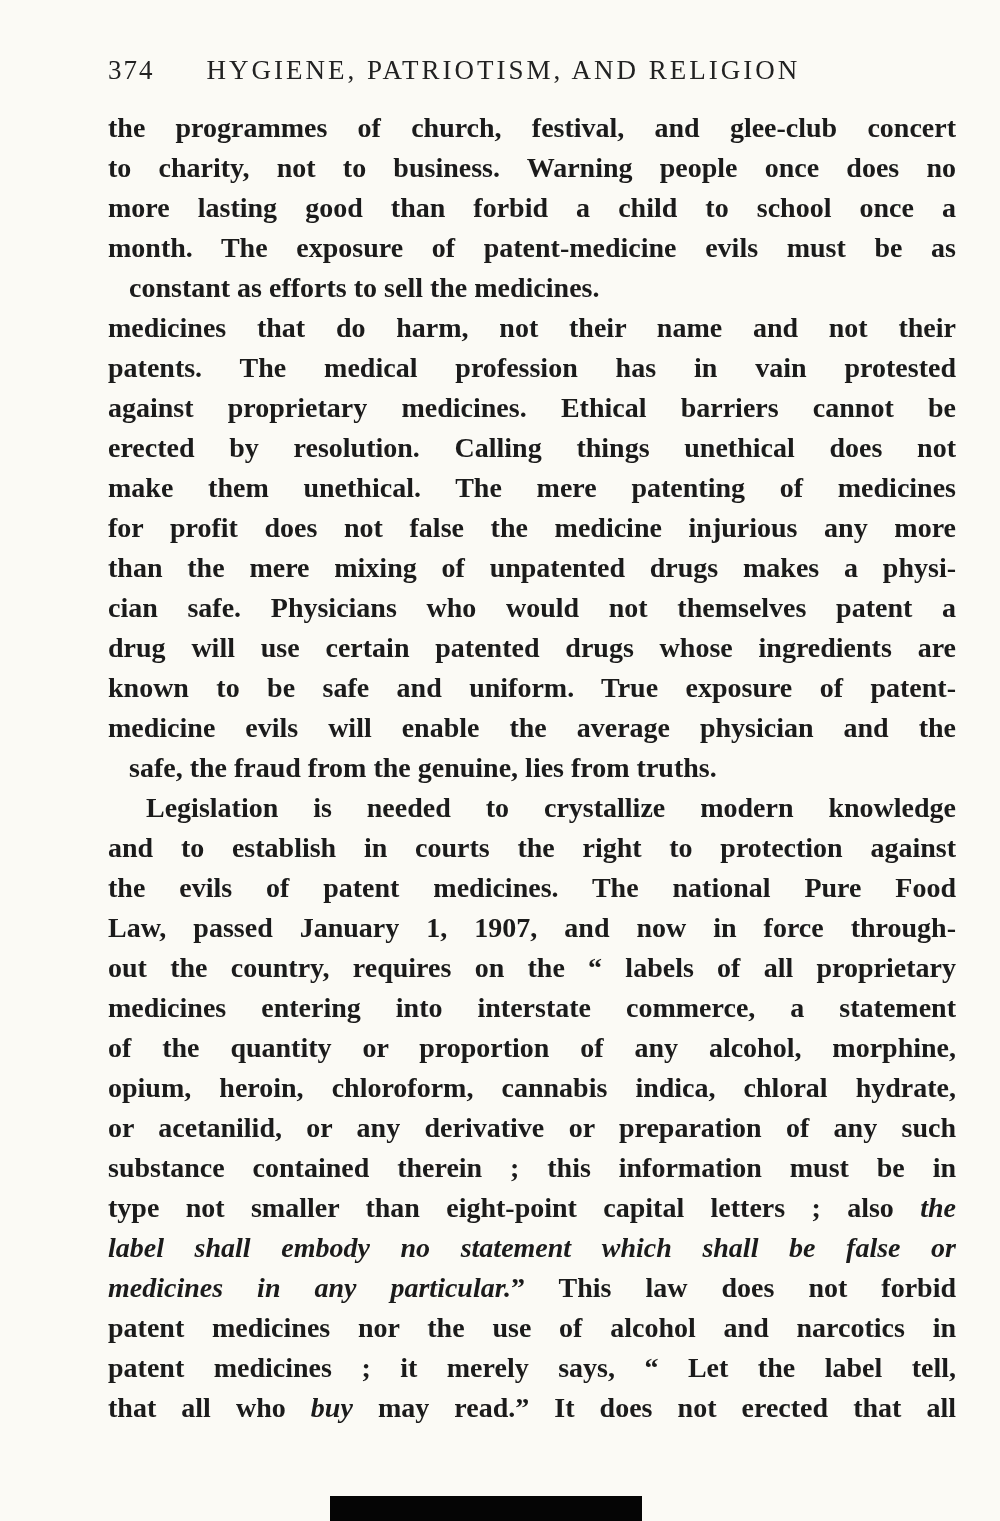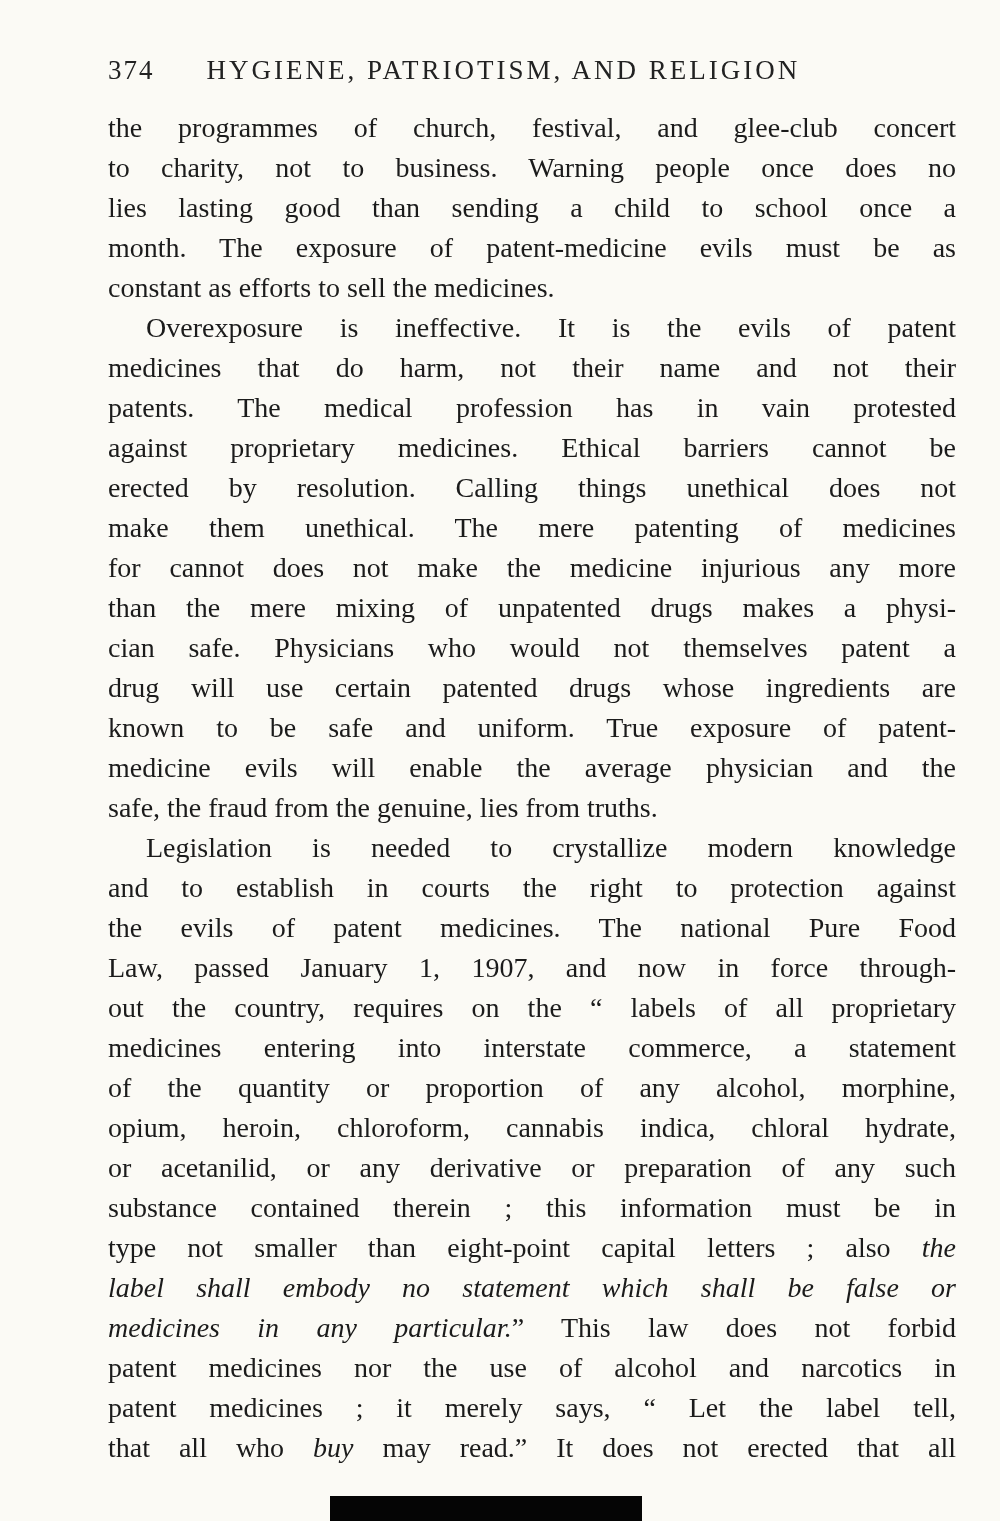--- a/index.html
+++ b/index.html
@@ -43,24 +43,26 @@
   }
   .body-text {
     font-size: 28px;
     line-height: 40px;
   }
   .line {
     text-align: justify;
     text-align-last: justify;
     height: 40px;
     overflow: hidden;
+    font-weight: bold;
   }
   .line.last {
     text-align: center;
     text-align-last: left;
+    margin-left: 21px;
   }
   .line.indent {
     text-indent: 38px;
   }
   .line i {
     font-style: italic;
   }
   .scan-artifact {
     position: absolute;
     left: 330px;
@@ -75,30 +77,29 @@
 
 <div class="page">
   <div class="content">
     <div class="running-head">
       <span class="page-number">374</span>
       <span class="header-title">HYGIENE, PATRIOTISM, AND RELIGION</span>
     </div>
     <div class="body-text">
         <div class="line"><span>the programmes of church, festival, and glee-club concert</span></div>
         <div class="line"><span>to charity, not to business.  Warning people once does no</span></div>
-        <div class="line"><span>lies lasting good than sending a child to school once a</span></div>
+        <div class="line"><span>more lasting good than forbid a child to school once a</span></div>
         <div class="line"><span>month.  The exposure of patent-medicine evils must be as</span></div>
         <div class="line last"><span>constant as efforts to sell the medicines.</span></div>
-        <div class="line indent"><span>Overexposure is ineffective.  It is the evils of patent</span></div>
         <div class="line"><span>medicines that do harm, not their name and not their</span></div>
         <div class="line"><span>patents.  The medical profession has in vain protested</span></div>
         <div class="line"><span>against proprietary medicines.  Ethical barriers cannot be</span></div>
         <div class="line"><span>erected by resolution.  Calling things unethical does not</span></div>
         <div class="line"><span>make them unethical.  The mere patenting of medicines</span></div>
-        <div class="line"><span>for cannot does not make the medicine injurious any more</span></div>
+        <div class="line"><span>for profit does not false the medicine injurious any more</span></div>
         <div class="line"><span>than the mere mixing of unpatented drugs makes a physi-</span></div>
         <div class="line"><span>cian safe.  Physicians who would not themselves patent a</span></div>
         <div class="line"><span>drug will use certain patented drugs whose ingredients are</span></div>
         <div class="line"><span>known to be safe and uniform.  True exposure of patent-</span></div>
         <div class="line"><span>medicine evils will enable the average physician and the</span></div>
         <div class="line last"><span>safe, the fraud from the genuine, lies from truths.</span></div>
         <div class="line indent"><span>Legislation is needed to crystallize modern knowledge</span></div>
         <div class="line"><span>and to establish in courts the right to protection against</span></div>
         <div class="line"><span>the evils of patent medicines.  The national Pure Food</span></div>
         <div class="line"><span>Law, passed January 1, 1907, and now in force through-</span></div>

